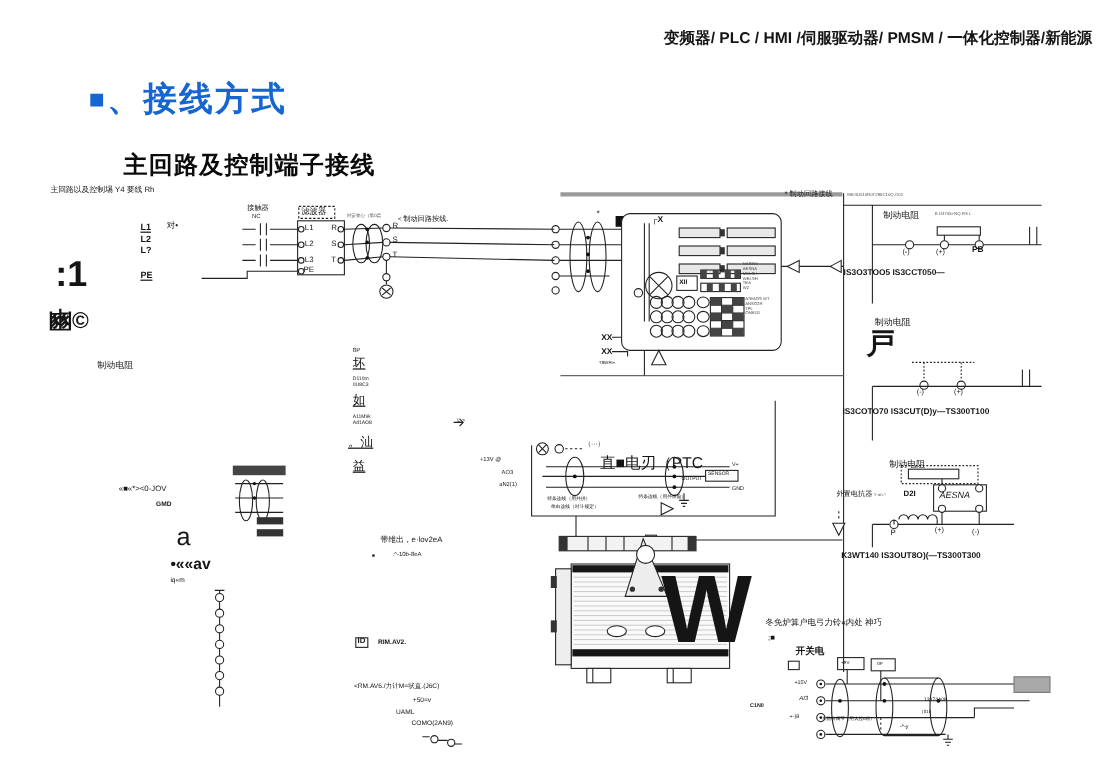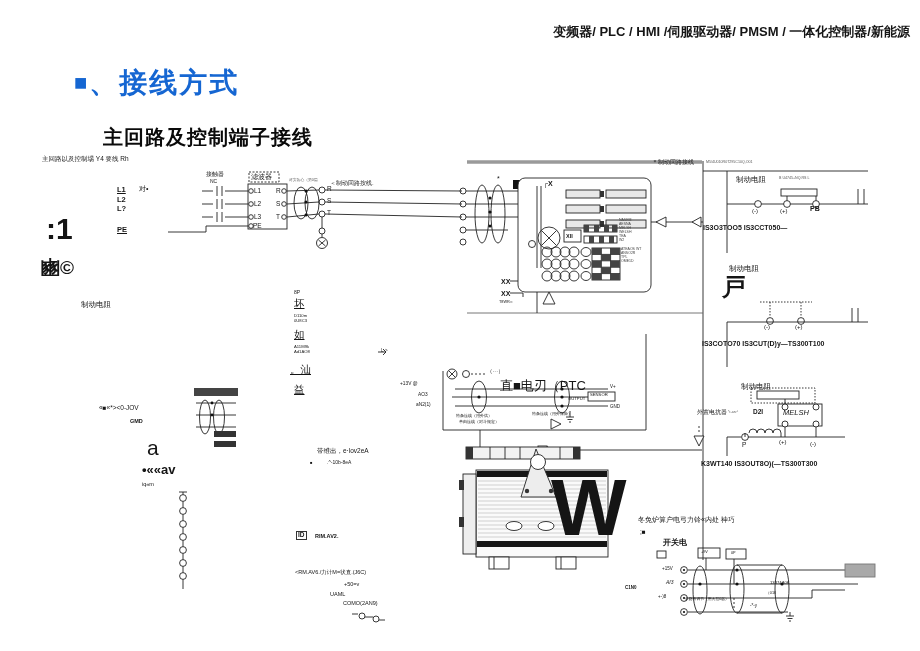--- a/index.html
+++ b/index.html
@@ -380,21 +380,21 @@
       <div class="lbl" style="left: 752px; top: 208px; font-size: 6px;">(-)</div>
       <div class="lbl" style="left: 780px; top: 208px; font-size: 6px;">(+)</div>
       <div class="lbl" style="left: 810px; top: 205px; font-size: 7px; font-weight: 700;">PB</div>
       <div class="lbl" style="left: 703px; top: 224px; font-size: 7px; font-weight: 700;">IS3O3TOO5 IS3CCT050—</div>
       <div class="lbl" style="left: 729px; top: 265px; font-size: 7.5px;">制动电阻</div>
       <div class="lbl" style="left: 722px; top: 274px; font-size: 24px; font-weight: 700;">戸</div>
       <div class="lbl" style="left: 764px; top: 324px; font-size: 6px;">(-)</div>
       <div class="lbl" style="left: 795px; top: 324px; font-size: 6px;">(+)</div>
       <div class="lbl" style="left: 702px; top: 340px; font-size: 7px; font-weight: 700;">IS3COTO70 IS3CUT(D)y—TS300T100</div>
       <div class="lbl" style="left: 741px; top: 383px; font-size: 7.5px;">制动电阻</div>
-      <div class="lbl" style="left: 783px; top: 409px; font-size: 7.5px; font-style: italic;">MELSH</div>
+      <div class="lbl" style="left: 783px; top: 409px; font-size: 7.5px; font-style: italic;">AESNA</div>
       <div class="lbl" style="left: 697px; top: 409px; font-size: 6px;">外置电抗器</div>
       <div class="lbl" style="left: 728px; top: 411px; font-size: 3.5px; color: rgb(85, 85, 85);">*r-an.^</div>
       <div class="lbl" style="left: 753px; top: 408px; font-size: 6.5px; font-weight: 700;">D2I</div>
       <div class="lbl" style="left: 742px; top: 441px; font-size: 6.5px;">P</div>
       <div class="lbl" style="left: 779px; top: 439px; font-size: 6px;">(+)</div>
       <div class="lbl" style="left: 810px; top: 441px; font-size: 6px;">(-)</div>
       <div class="lbl" style="left: 701px; top: 460px; font-size: 7px; font-weight: 700;">K3WT140 IS3OUT8O)(—TS300T300</div>
       <div class="lbl" style="left: 638px; top: 516px; font-size: 7px;">冬免炉算户电弓力铃«内处 神巧</div>
       <div class="lbl" style="left: 640px; top: 528px; font-size: 6.5px;">;■</div>
       <div class="lbl" style="left: 663px; top: 539px; font-size: 8px; font-weight: 600;">开关电</div>

